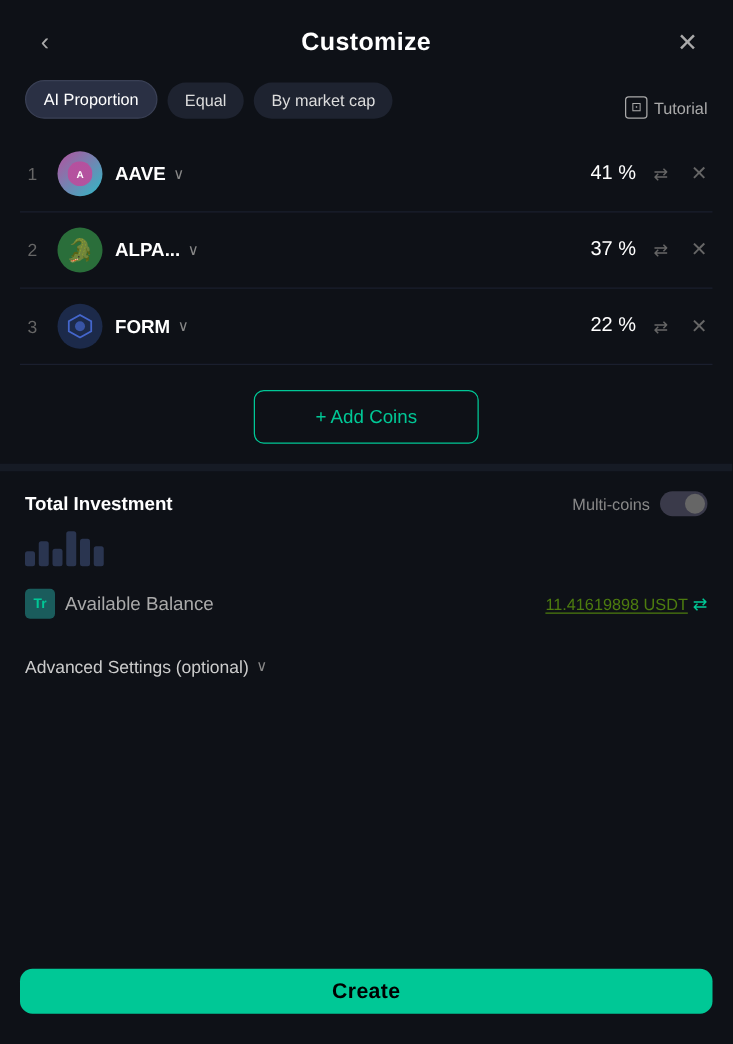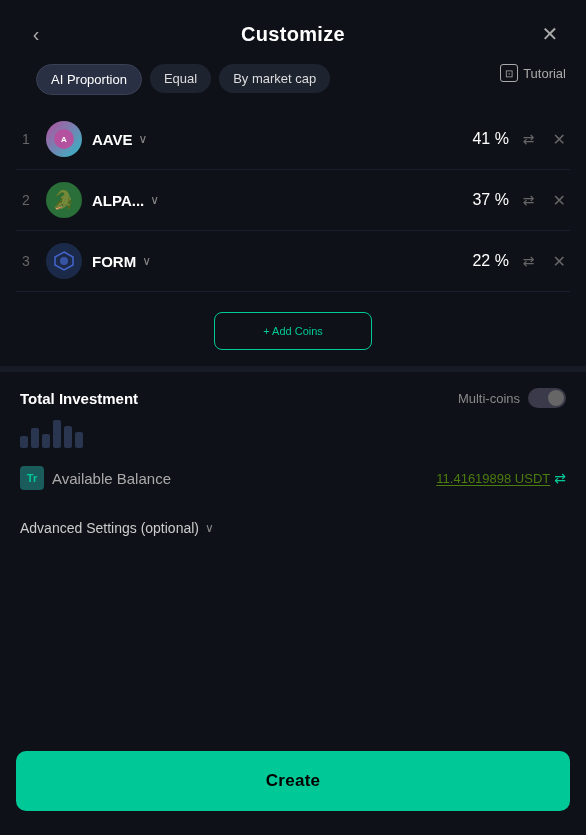--- a/index.html
+++ b/index.html
@@ -43,22 +43,22 @@
       align-items: center;
       justify-content: center;
       width: 32px;
       height: 32px;
       padding: 0;
     }
 
     
     .tab-bar {
       display: flex;
-      align-items: flex-start;
-      padding: 0 20px 14px 36px;
+      align-items: flex-end;
+      padding: 0 20px 14px 20px;
       gap: 8px;
     }
     .tab-btn {
       background: #1e2330;
       border: none;
       color: #dddddd;
       font-size: 13px;
       font-weight: 500;
       padding: 7px 14px;
       border-radius: 20px;
@@ -165,21 +165,21 @@
     
     .add-coins-wrap {
       display: flex;
       justify-content: center;
       padding: 20px 16px 16px;
     }
     .add-coins-btn {
       background: transparent;
       border: 1.5px solid #00c896;
       color: #00c896;
-      font-size: 11px;
+      font-size: 15px;
       font-weight: 500;
       padding: 12px 48px;
       border-radius: 8px;
       cursor: pointer;
       display: flex;
       align-items: center;
       gap: 8px;
     }
 
     
@@ -329,21 +329,21 @@
       margin-top: auto;
       padding: 8px 16px 24px 16px;
     }
     .create-btn {
       width: 100%;
       background: #00c896;
       border: none;
       color: #000000;
       font-size: 17px;
       font-weight: 600;
-      padding: 20px;
+      padding: 8px;
       border-radius: 10px;
       cursor: pointer;
       letter-spacing: 0.3px;
     }
   </style>
 </head>
 <body>
 
 <div class="screen">
 

